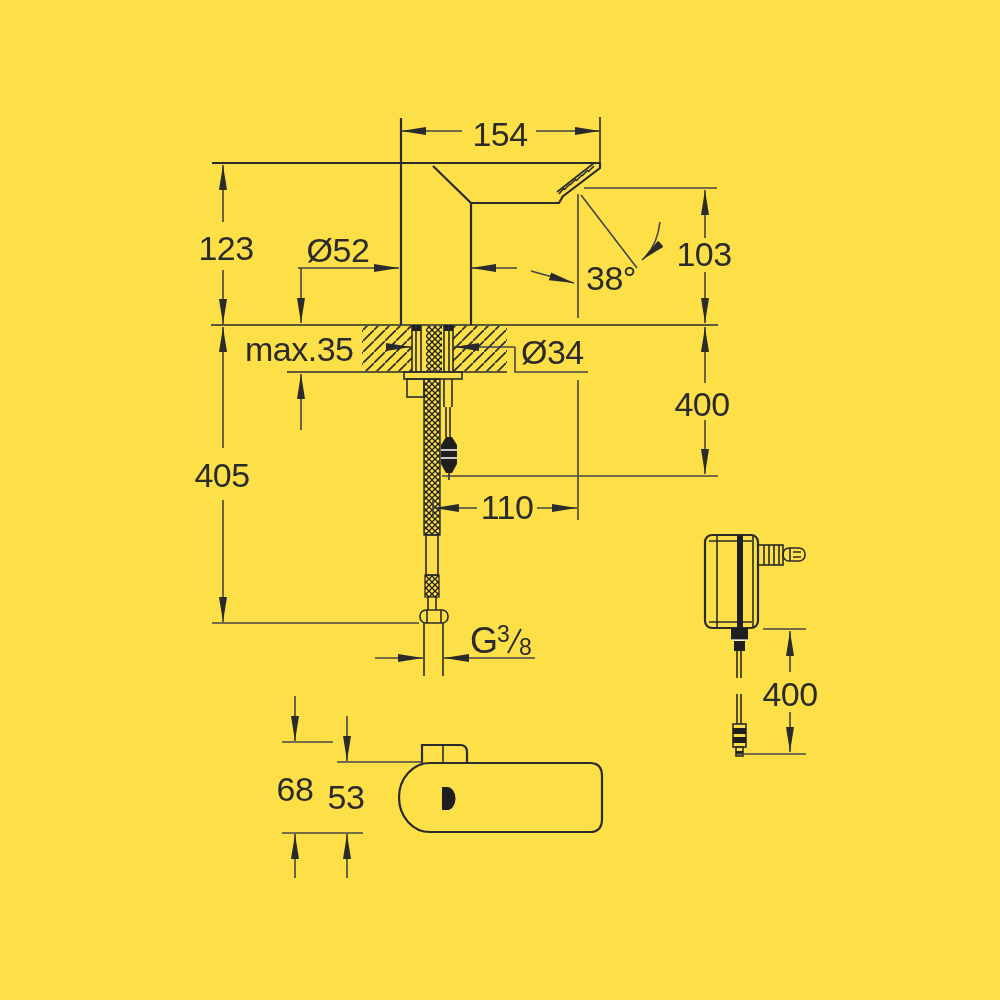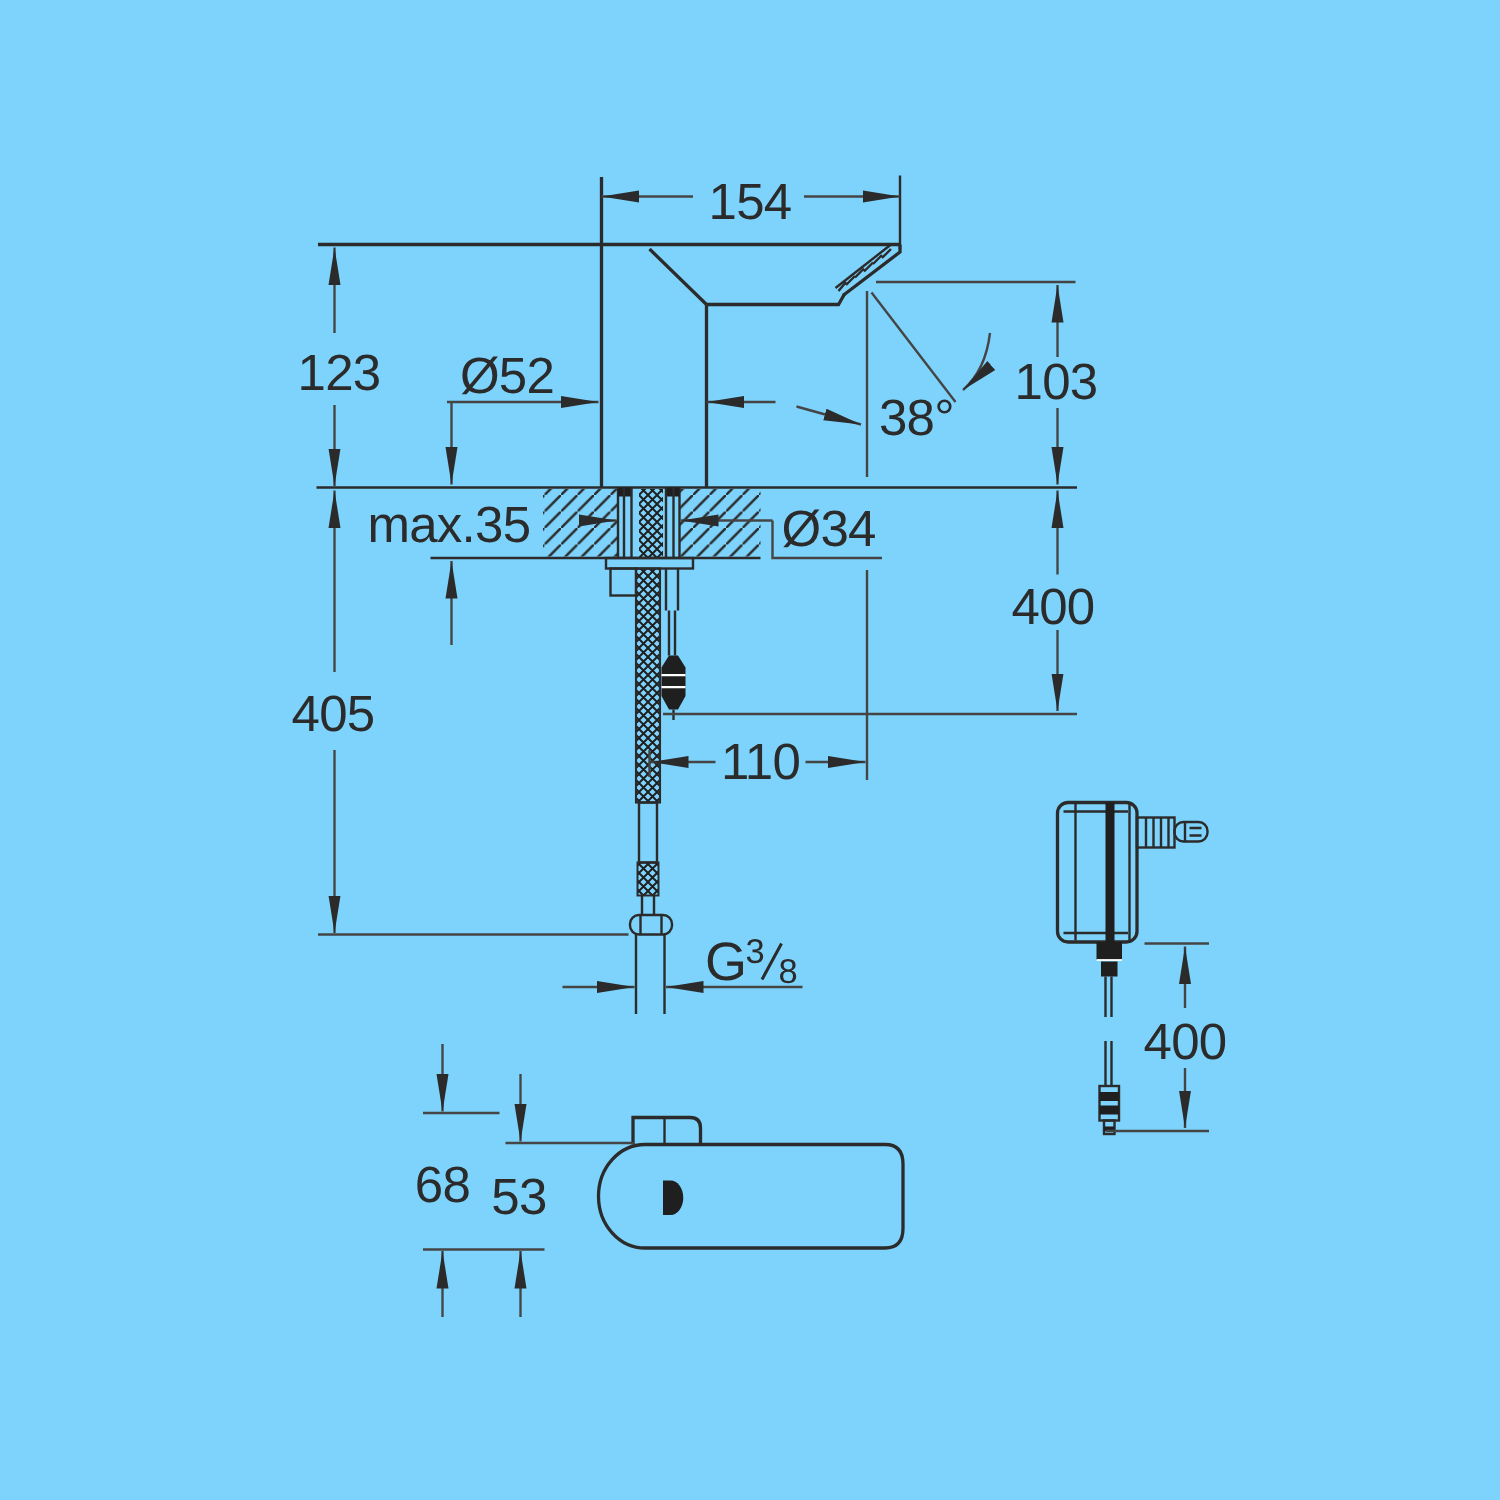--- a/index.html
+++ b/index.html
@@ -1,16 +1,16 @@
 <!DOCTYPE html>
 <html><head>
 <meta charset="utf-8">
 <style>
   html,body{margin:0;padding:0;background:#fff;}
-  .stage{position:relative;width:1000px;height:1000px;background:#7dd3fc;overflow:hidden;text-align:center;}
+  .stage{position:relative;width:1000px;height:1000px;background:#fde047;overflow:hidden;text-align:center;}
   svg{display:block;}
   text{font-family:"Liberation Sans","DejaVu Sans",sans-serif;fill:#2b2b2b;letter-spacing:-0.5px;}
   .obj{stroke:#2b2b2b;stroke-width:2.2;fill:none;}
   .obj-thin{stroke:#2b2b2b;stroke-width:1.6;fill:none;}
   .dim{stroke:#454545;stroke-width:1.6;fill:none;}
   .dark{fill:#1f1f1f;stroke:none;}
   .dimtext{font-size:34px;}
   .dimtext-mid{text-anchor:middle;}
 </style>
 </head>

